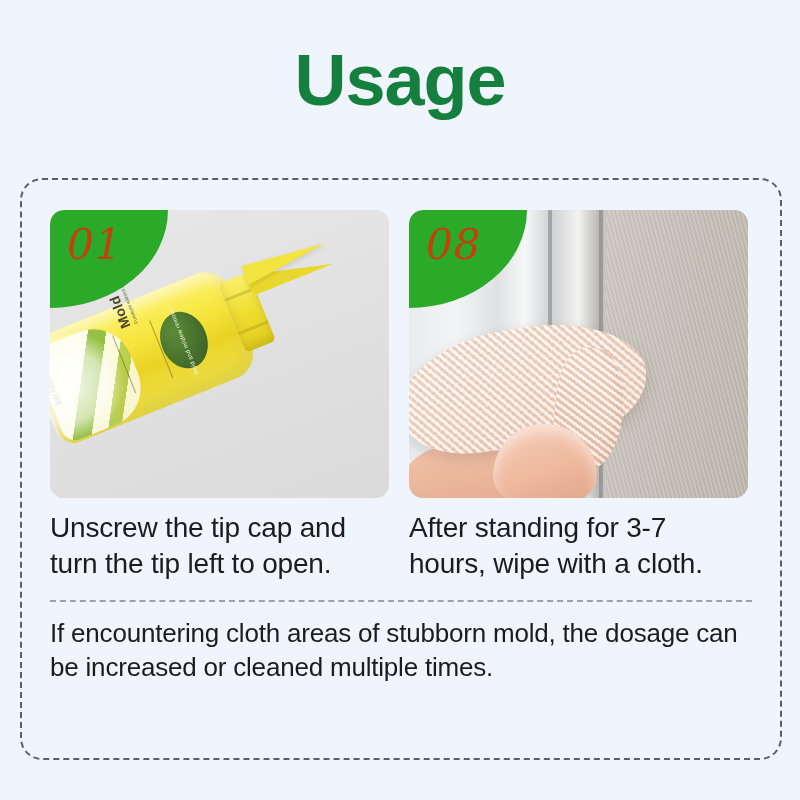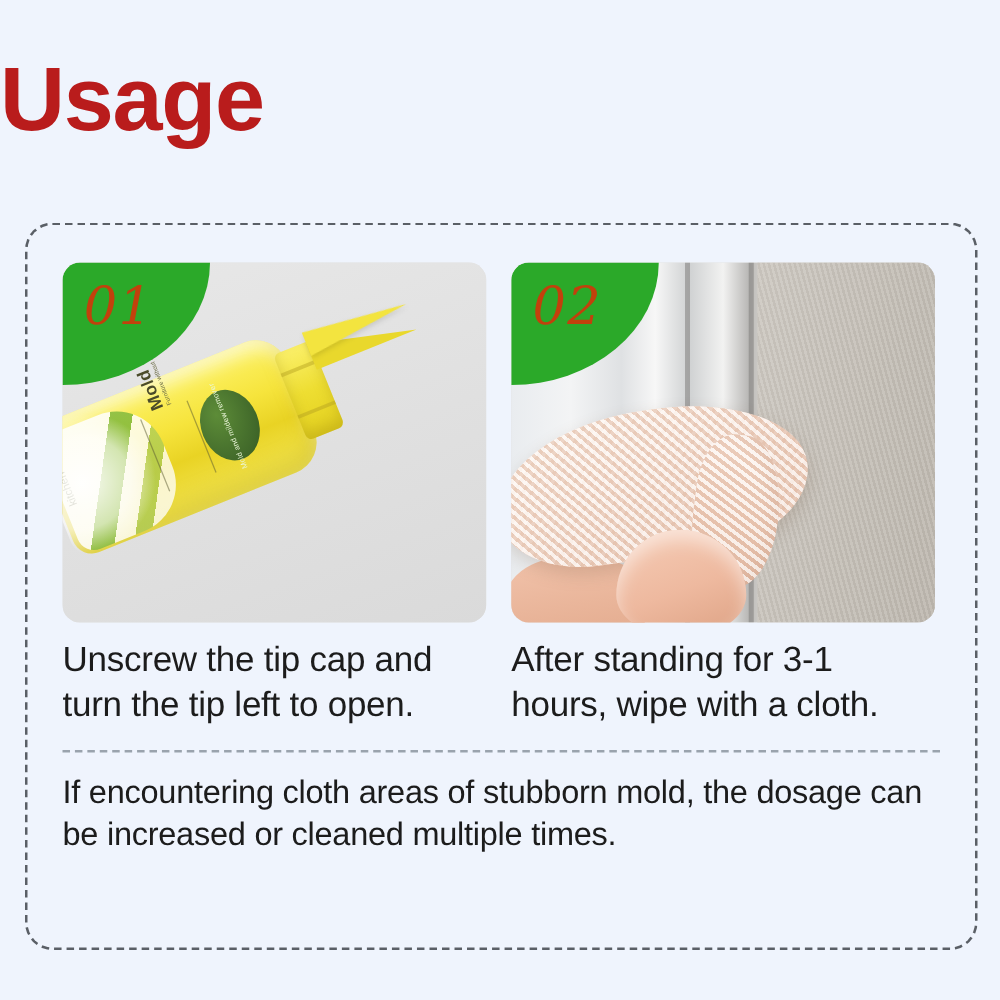--- a/index.html
+++ b/index.html
@@ -11,24 +11,24 @@
   }
 
   body {
     background: #eff4fd;
     font-family: "Liberation Sans", sans-serif;
     position: relative;
   }
 
   
   .page-title {
-    text-align: left;
+    text-align: center;
     font-size: 72px;
     font-weight: bold;
-    color: #b91c1c;
+    color: #15803d;
     letter-spacing: -1px;
     line-height: 1;
     padding-top: 44px;
     height: 125px;
   }
 
   
   .steps-panel {
     position: absolute;
     left: 20px;
@@ -380,24 +380,24 @@
           <div class="wall-panel"></div>
           <div class="frame-groove" style="left:41%;"></div>
           <div class="frame-groove" style="left:56%;"></div>
           <div class="knuckles"></div>
           <div class="cloth"></div>
           <div class="cloth-fold"></div>
           <div class="thumb"></div>
         </div>
 
         <div class="badge"></div>
-        <span class="badge-num">02</span>
+        <span class="badge-num">08</span>
       </div>
 
-      <p class="caption">After standing for 3-1 hours, wipe with a cloth.</p>
+      <p class="caption">After standing for 3-7 hours, wipe with a cloth.</p>
     </div>
 
   </div>
 
   <hr class="divider">
 
   <p class="footnote">If encountering cloth areas of stubborn mold, the dosage can be increased or cleaned multiple times.</p>
 
 </section>
 

